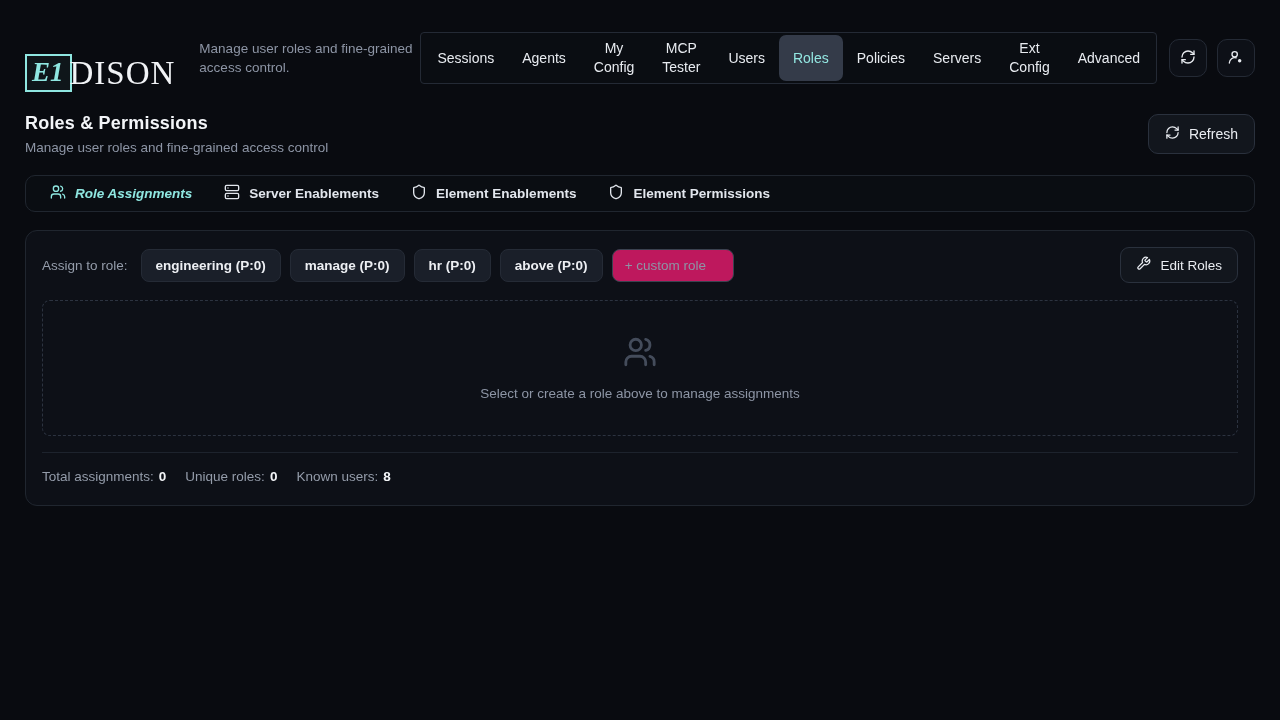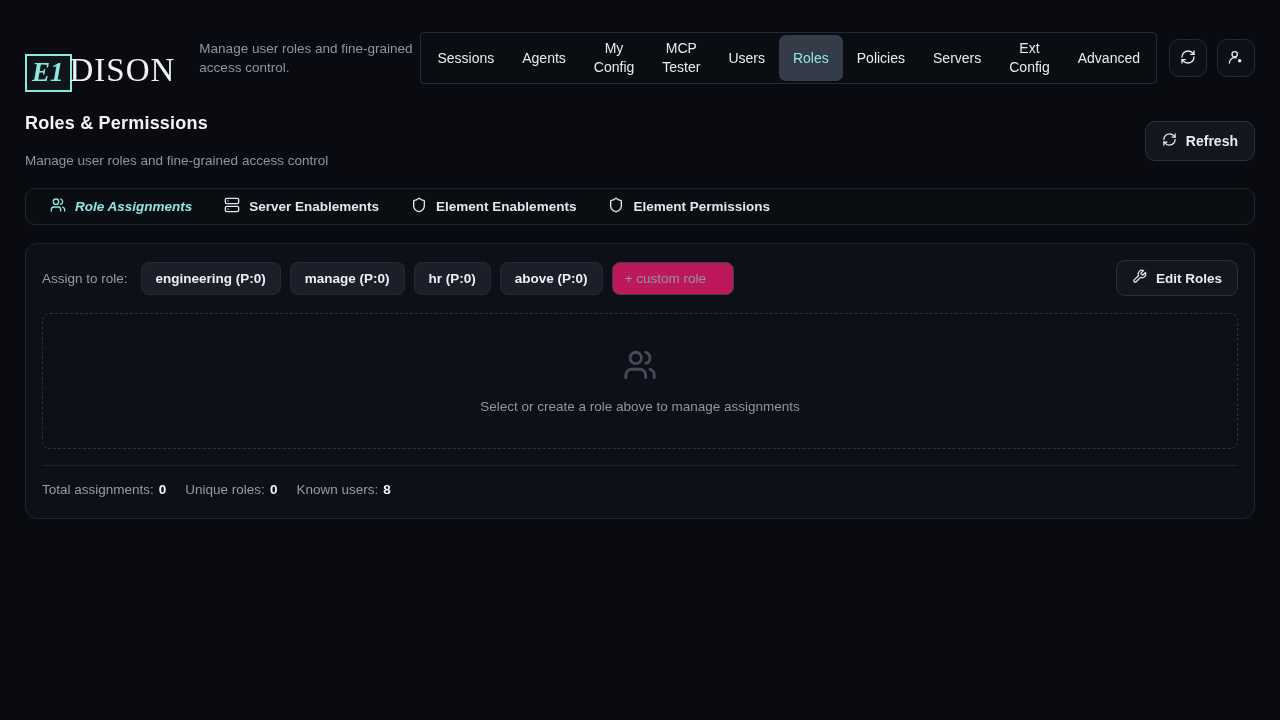--- a/index.html
+++ b/index.html
@@ -6,21 +6,21 @@
   html, body { width: 1280px; height: 720px; }
   body {
     background: #090b10;
     font-family: "Liberation Sans", sans-serif;
     color: #e8ebf0;
     overflow: hidden;
   }
 
   
   .header { display: flex; align-items: center; padding: 24px 25px 0 25px; }
-  .brand { display: flex; cursor: default; margin-top: 30px; }
+  .brand { display: flex; align-items: center; cursor: default; margin-top: 30px; }
   .brand-box {
     border: 2px solid #8fe7e1; background: rgba(143,231,225,0.05);
     color: #8fe7e1; padding: 0 6px 2px 5px;
     font-family: "Liberation Serif", serif; font-style: italic; font-weight: 700;
     font-size: 27px; line-height: 1.2;
   }
   .brand-rest {
     color: #f1f3f6; font-family: "Liberation Serif", serif;
     font-size: 33px; letter-spacing: 1px; margin-left: -2px; line-height: 1;
   }
@@ -42,25 +42,25 @@
   .icon-btn {
     width: 38px; height: 38px; border-radius: 10px;
     border: 1px solid #242a35; background: #0d1017; color: #e8ebf0;
     display: flex; align-items: center; justify-content: center; cursor: pointer;
   }
   .icon-btn svg { width: 16px; height: 16px; }
 
   
   .page-head { display: flex; align-items: center; justify-content: space-between; padding: 21px 25px 0 25px; }
   .page-title { font-size: 18px; font-weight: 700; color: #f3f5f8; letter-spacing: .2px; }
-  .page-sub { margin-top: 19px; font-size: 13.5px; color: #8d95a5; }
+  .page-sub { margin-top: 6px; font-size: 13.5px; color: #8d95a5; }
   .btn {
     display: inline-flex; align-items: center; gap: 9px;
     border: 1px solid #2a313d; background: #12161d; color: #e9ecf1;
-    border-radius: 10px; padding: 10px 16px; font-size: 14px; font-weight: 700;
+    border-radius: 10px; padding: 10px 16px; font-size: 14px; font-weight: 400;
     font-family: inherit; cursor: pointer;
   }
   .btn svg { width: 15px; height: 15px; }
   .btn.small { padding: 8px 15px; border-radius: 9px; font-size: 13.5px; }
 
   
   .tabsbar {
     margin: 20px 25px 0 25px; height: 37px;
     border: 1px solid #20262f; background: #0a0d12; border-radius: 10px;
     display: flex; align-items: stretch; padding: 2px 8px;

